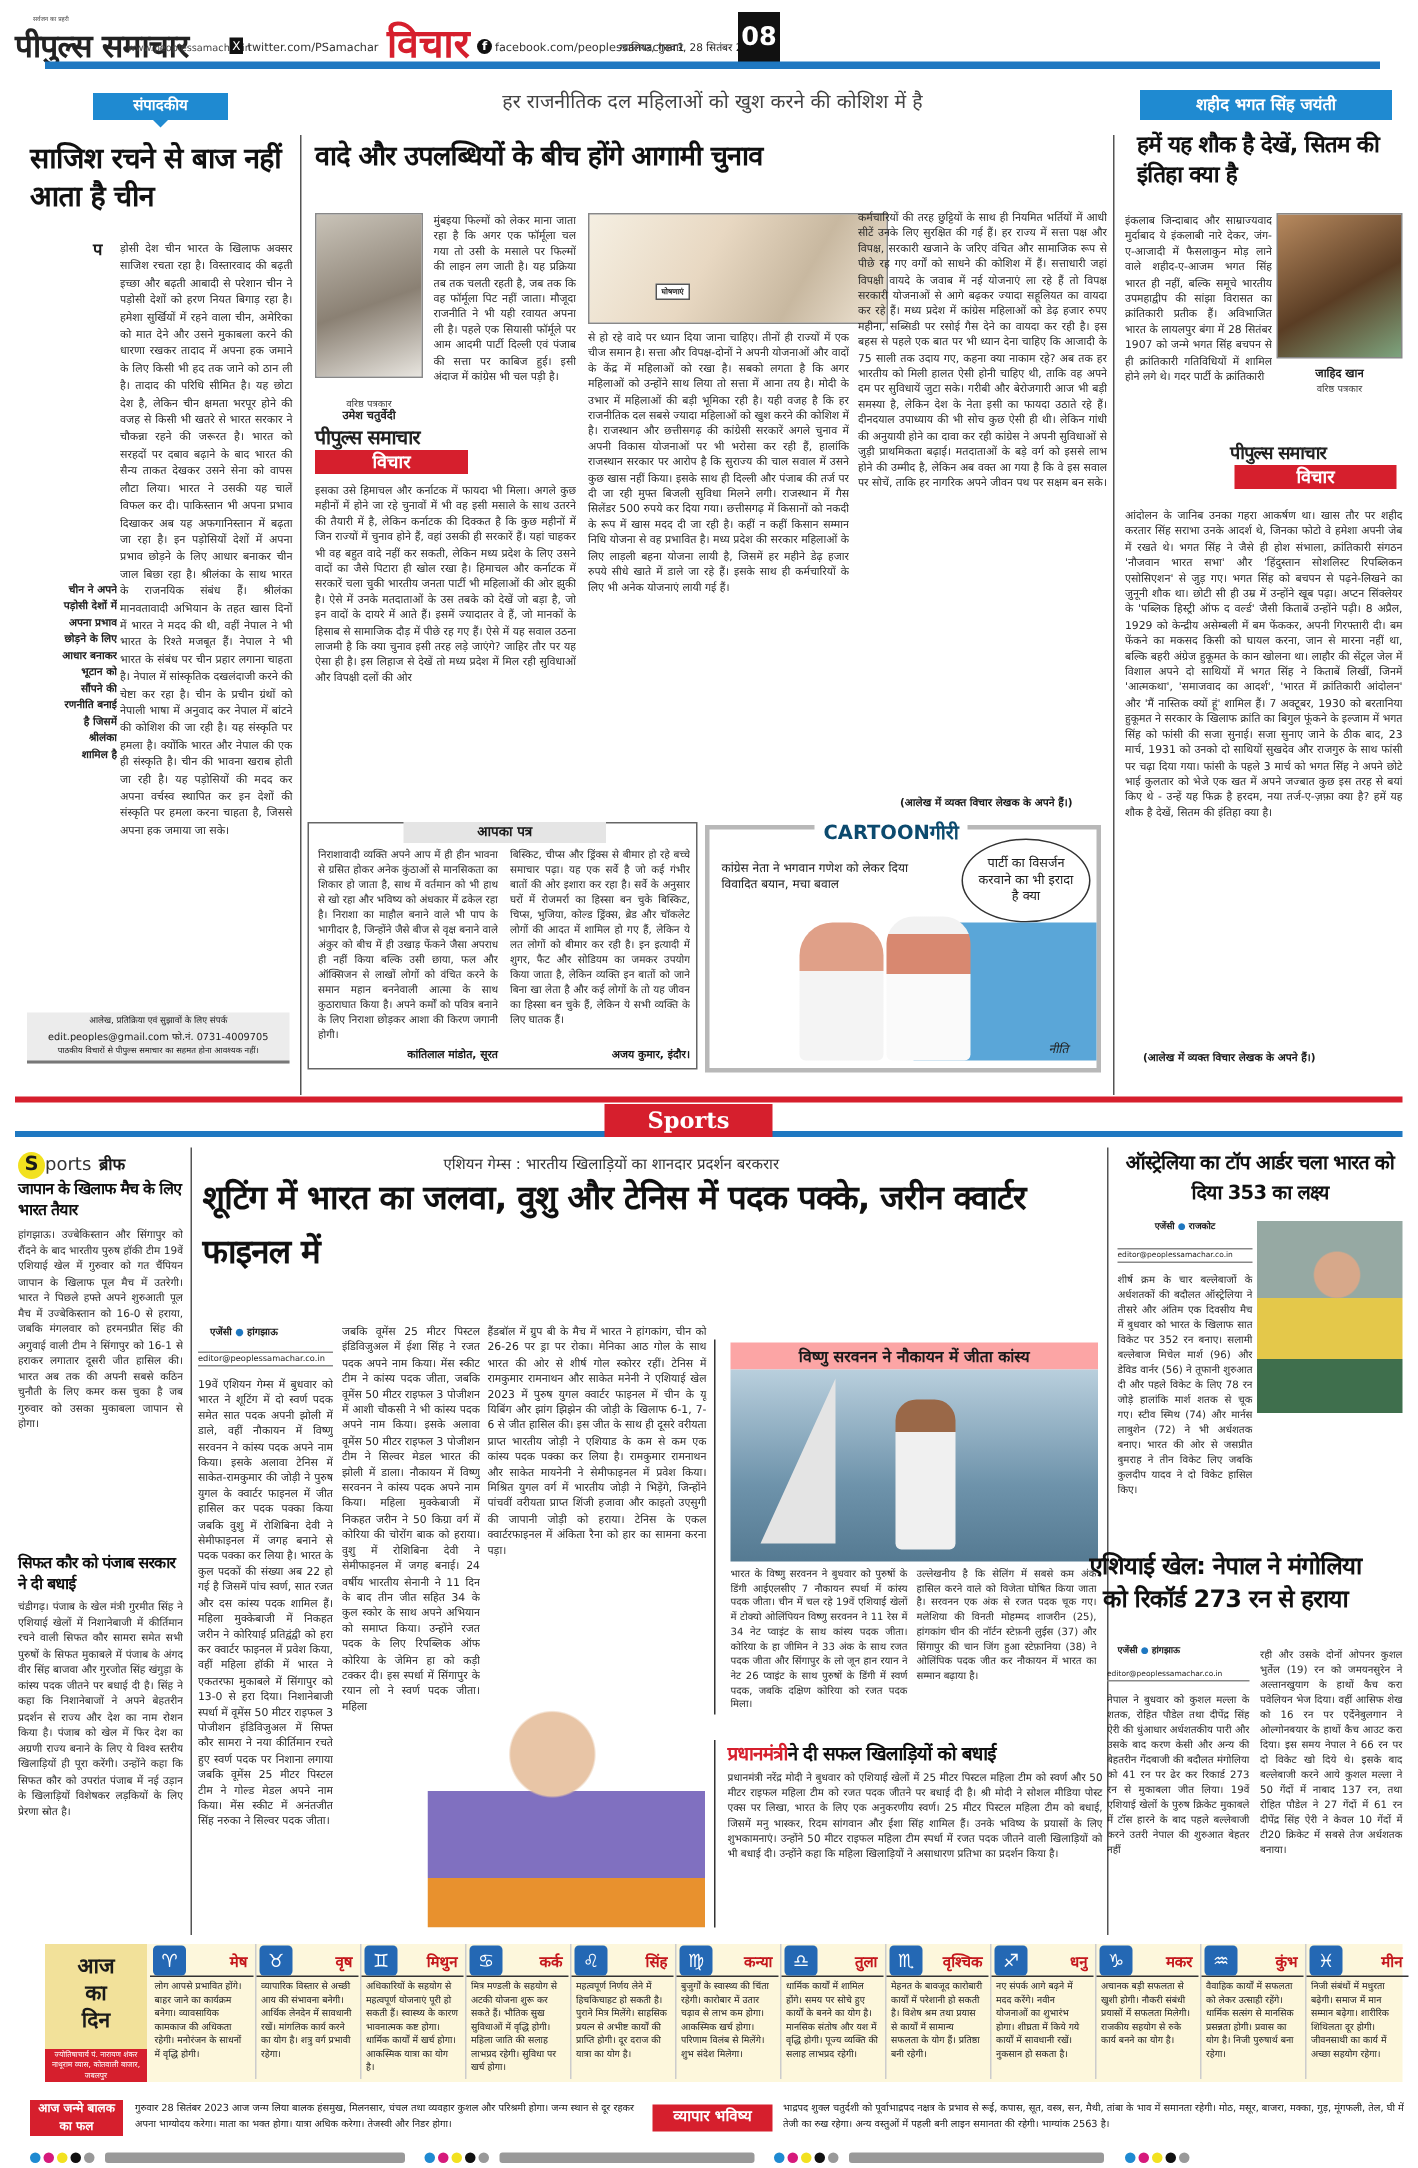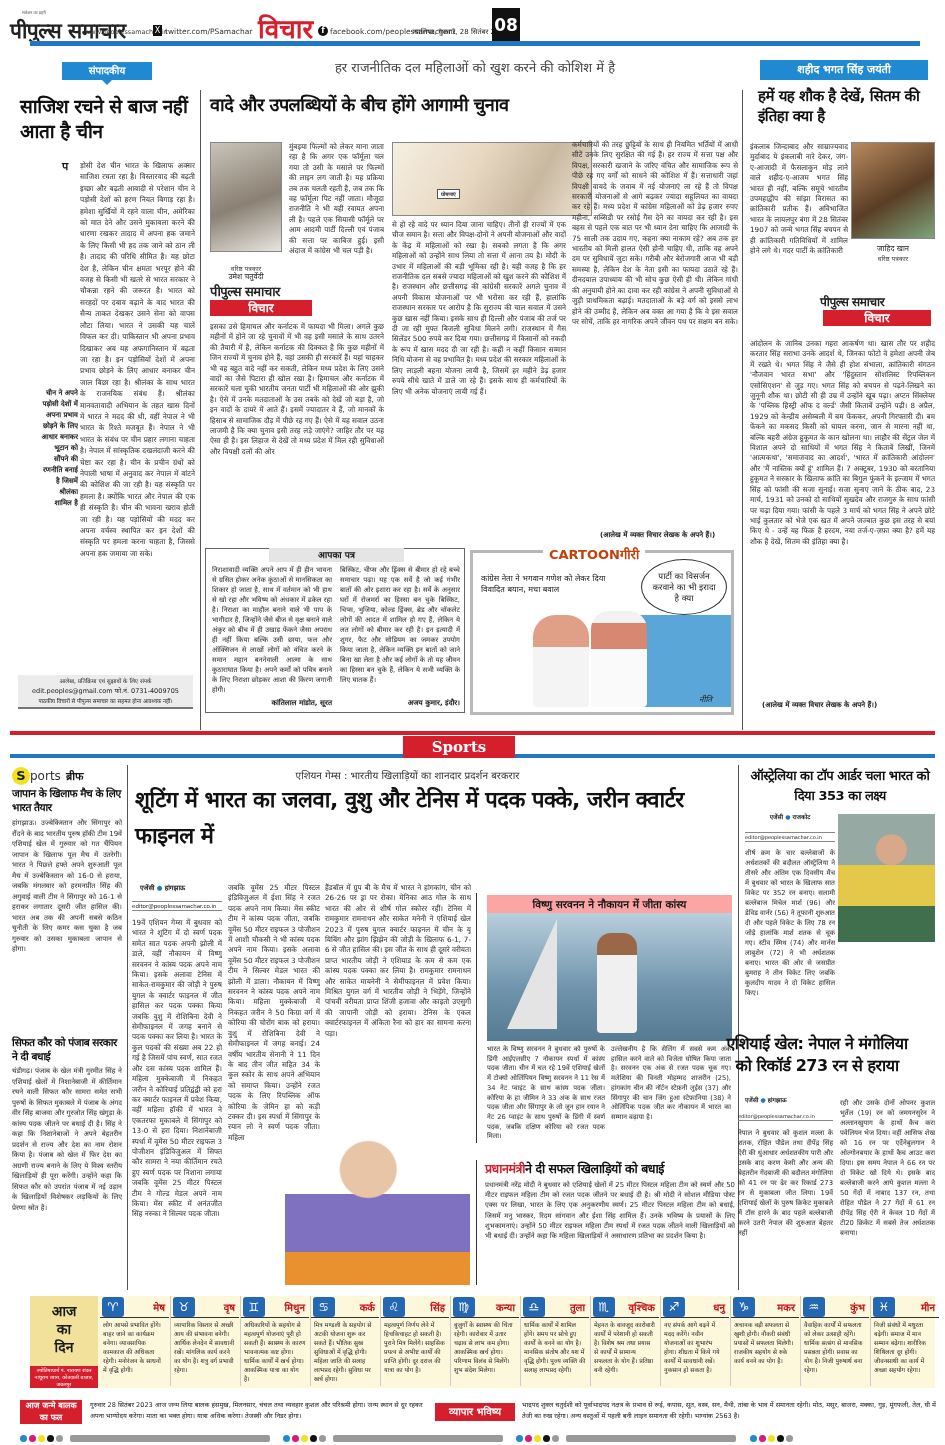--- a/index.html
+++ b/index.html
@@ -6,21 +6,21 @@
 body{width:945px;height:1445px;background:#fff;font-family:"DejaVu Sans",sans-serif;color:#1a1a1a;position:relative;overflow:hidden}
 .abs{position:absolute}
 .txt{font-size:7.2px;line-height:10.4px;text-align:justify;color:#2a2a2a;overflow:hidden}
 .hd-bar{left:30px;top:41px;width:890px;height:5px;background:#1f78c1}
 .logo{font-family:"DejaVu Sans",sans-serif;font-weight:bold;color:#222;letter-spacing:-0.5px}
 .blue-tag{background:#1f8ad1;color:#fff;text-align:center;font-weight:bold}
 .red-tag{background:#d61f2d;color:#fff;text-align:center;font-weight:bold}
 .hl{font-weight:bold;color:#111;letter-spacing:-0.5px}
 .vline{background:#555;width:1px}
 .photo{background:linear-gradient(160deg,#c9c3b8,#8a8073 55%,#e8e5df)}
-.byline{font-size:7.5px;font-weight:normal;text-align:center;color:#222}
+.byline{font-size:7.5px;font-weight:bold;text-align:center;color:#222}
 .byrole{font-size:6.5px;text-align:center;color:#444}
 .box{border:1px solid #666}
 .sign{font-weight:bold;text-align:right;font-size:7.2px}
 .zod{top:1296px;width:77px;height:90px}
 .zod .zh{height:22px;border-bottom:1px solid #333;position:relative}
 .zod .zh .zi{position:absolute;left:2px;top:1px;width:22px;height:20px;background:#2468b4;border-radius:3px;color:#fff;font-size:12px;text-align:center;line-height:20px}
 .zod .zh .zn{position:absolute;right:4px;top:4px;font-size:10px;font-weight:bold;color:#c4161c}
 .zod .zt{font-size:6.2px;line-height:9px;padding:2px 3px 0 3px;color:#222;overflow:hidden;height:68px}
 .reg{top:1427px;height:10px}
 .reg .c{display:inline-block;width:7px;height:7px;border-radius:50%;margin-right:2px}
@@ -99,21 +99,21 @@
 <div class="abs box" style="left:205px;top:548px;width:260px;height:165px">
   <div class="abs" style="left:63px;top:-1px;width:135px;height:14px;background:#e5e5e5;font-size:9px;font-weight:bold;text-align:center;line-height:14px">आपका पत्र</div>
   <div class="abs txt" style="left:6px;top:16px;width:120px;height:130px;font-size:6.9px;line-height:10px">निराशावादी व्यक्ति अपने आप में ही हीन भावना से ग्रसित होकर अनेक कुंठाओं से मानसिकता का शिकार हो जाता है, साथ में वर्तमान को भी हाथ से खो रहा और भविष्य को अंधकार में ढकेल रहा है। निराशा का माहौल बनाने वाले भी पाप के भागीदार है, जिन्होंने जैसे बीज से वृक्ष बनाने वाले अंकुर को बीच में ही उखाड़ फेंकने जैसा अपराध ही नहीं किया बल्कि उसी छाया, फल और ऑक्सिजन से लाखों लोगों को वंचित करने के समान महान बननेवाली आत्मा के साथ कुठाराघात किया है। अपने कर्मों को पवित्र बनाने के लिए निराशा छोड़कर आशा की किरण जगानी होगी।</div>
   <div class="abs sign" style="left:6px;top:148px;width:120px">कांतिलाल मांडोत, सूरत</div>
   <div class="abs txt" style="left:134px;top:16px;width:120px;height:130px;font-size:6.9px;line-height:10px">बिस्किट, चीप्स और ड्रिंक्स से बीमार हो रहे बच्चे समाचार पढ़ा। यह एक सर्वे है जो कई गंभीर बातों की ओर इशारा कर रहा है। सर्वे के अनुसार घरों में रोजमर्रा का हिस्सा बन चुके बिस्किट, चिप्स, भुजिया, कोल्ड ड्रिंक्स, ब्रेड और चॉकलेट लोगों की आदत में शामिल हो गए हैं, लेकिन ये लत लोगों को बीमार कर रही है। इन इत्यादी में शुगर, फैट और सोडियम का जमकर उपयोग किया जाता है, लेकिन व्यक्ति इन बातों को जाने बिना खा लेता है और कई लोगों के तो यह जीवन का हिस्सा बन चुके हैं, लेकिन ये सभी व्यक्ति के लिए घातक हैं।</div>
   <div class="abs sign" style="left:134px;top:148px;width:120px">अजय कुमार, इंदौर।</div>
 </div>
 
 
 <div class="abs" style="left:470px;top:550px;width:264px;height:165px;border:3px solid #b8b8b8;background:#fff">
-  <div class="abs" style="left:70px;top:-8px;background:#fff;padding:0 6px;font-size:13px;font-weight:bold;color:#c2410c">CARTOONगीरी</div>
+  <div class="abs" style="left:70px;top:-8px;background:#fff;padding:0 6px;font-size:13px;font-weight:bold;color:#0c4a6e">CARTOONगीरी</div>
   <div class="abs" style="left:8px;top:20px;width:150px;font-size:8px;line-height:11px;">कांग्रेस नेता ने भगवान गणेश को लेकर दिया विवादित बयान, मचा बवाल</div>
   <div class="abs" style="left:168px;top:6px;width:86px;height:56px;border:1.5px solid #333;border-radius:50%;background:#fff;display:flex;align-items:center;justify-content:center">
     <div style="width:70px;font-size:8.5px;line-height:11px;text-align:center">पार्टी का विसर्जन करवाने का भी इरादा है क्या</div>
   </div>
   <div class="abs" style="left:136px;top:62px;width:122px;height:92px;background:#5aa6d8"></div>
   <div class="abs" style="left:60px;top:62px;width:56px;height:92px;background:linear-gradient(180deg,#e0a088 0 35%,#f4f4f4 35%);border-radius:22px 22px 4px 4px"></div>
   <div class="abs" style="left:118px;top:58px;width:56px;height:96px;background:linear-gradient(180deg,#f2f2f2 0 12%,#d88870 12% 40%,#fafafa 40%);border-radius:18px 18px 4px 4px"></div>
   <div class="abs" style="left:226px;top:140px;font-size:8px;color:#222;font-style:italic">नीति</div>
 </div>
 

